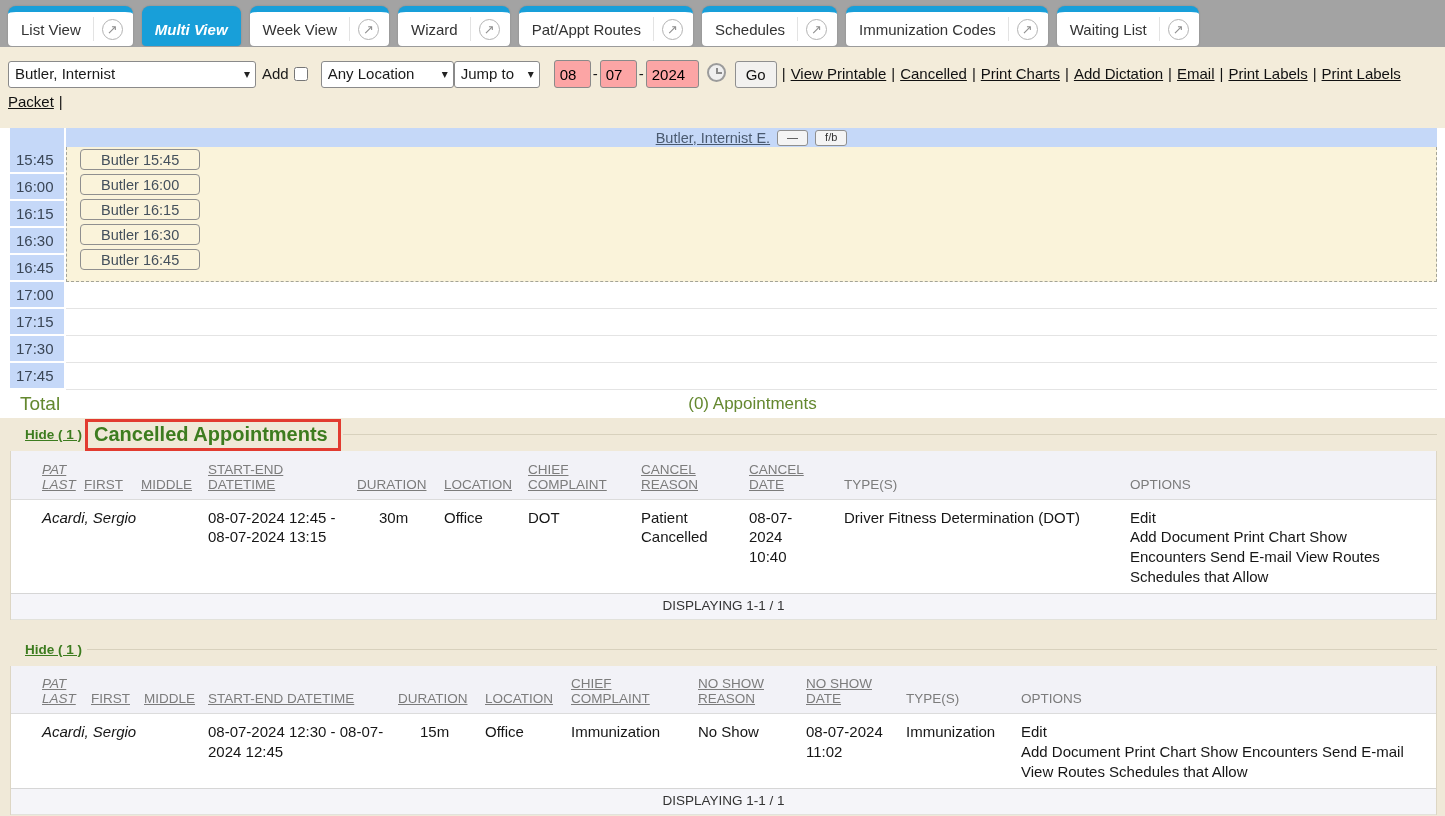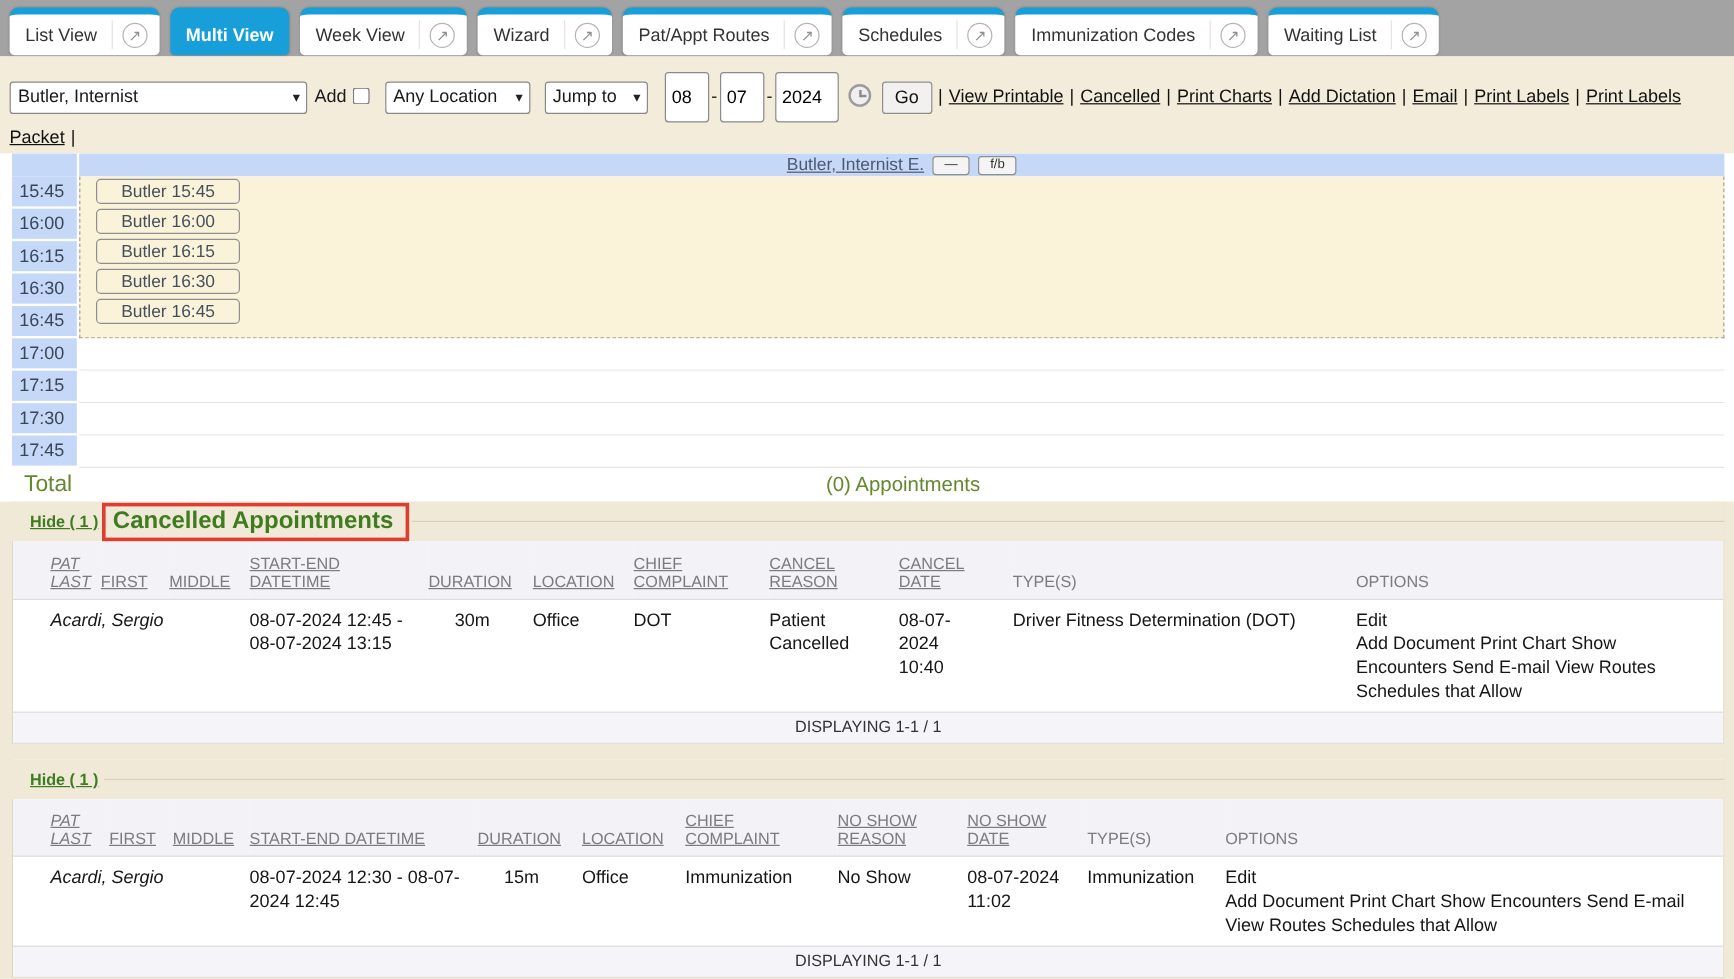--- a/index.html
+++ b/index.html
@@ -17,47 +17,47 @@
     display:flex; gap:9px; align-items:center; flex:none;
   }
   .tab {
     display:flex; align-items:center; padding:0 10px;
     background:#fff; border-top:6px solid #189fd9;
     border-radius:8px 8px 4px 4px; box-shadow:0 0 2px rgba(0,0,0,.18);
     height:40px; cursor:pointer;
   }
   .tab-label { color:#333; padding:0 3px; white-space:nowrap; }
   .tab.active { background:#189fd9; border-top-color:#189fd9; }
-  .tab.active .tab-label { color:#fff; font-weight:bold; }
+  .tab.active .tab-label { color:#fff; font-weight:bold;font-style:italic; }
   .tab-divider { width:1px; height:24px; background:#e3e3e3; margin-left:9px; }
   .tab-icon {
     width:21px; height:21px; border:1px solid #b3b3b3; border-radius:50%;
     color:#8f8f8f; font-size:13px; line-height:19px; text-align:center; margin-left:8px; flex:none;
   }
 
   
   .toolbar {
     background:#f3ecda; padding:13px 8px 0 8px; height:81px; flex:none;
     line-height:26px;
   }
   .toolbar > * { vertical-align:middle; }
   .fake-select {
     display:inline-flex; align-items:center; justify-content:space-between;
     background:#fff; border:1px solid #8a8a8a; border-radius:3px;
     height:27px; padding:0 5px 0 6px; vertical-align:middle; cursor:default;
   }
   .fake-select.provider { width:248px; margin-right:6px; }
-  .fake-select.location { width:121px; margin-right:12px; }
+  .fake-select.location { width:133px; }
   .fake-select.jump     { width:86px;  margin-right:14px; }
   .chev { font-size:12px; color:#222; margin-left:6px; }
   .add-wrap { display:inline-block; margin-right:10px; }
   .add-check { width:14px; height:14px; vertical-align:-2px; margin-left:5px; }
   .date-input {
-    width:37px; height:42px; border:1px solid #8a8a8a; border-radius:3px;
-    padding:0 5px; font-size:15px; font-family:inherit; vertical-align:middle; background:#ffffff;
+    width:37px; height:28px; border:1px solid #8a8a8a; border-radius:3px;
+    padding:0 5px; font-size:15px; font-family:inherit; vertical-align:middle; background:#fca5a5;
   }
   .date-input.year { width:53px; }
   .dash { margin:0 2px; }
   .clock-icon {
     display:inline-block; width:19px; height:19px; border:2px solid #9b9b9b;
     border-radius:50%; background:#efefef; position:relative; margin:0 9px 0 8px; vertical-align:-4px;
   }
   .clock-icon::before { content:""; position:absolute; left:7px; top:3px; width:2px; height:6px; background:#8a8a8a; }
   .clock-icon::after  { content:""; position:absolute; left:8px; top:7px; width:5px; height:2px; background:#8a8a8a; }
   .go-btn {

